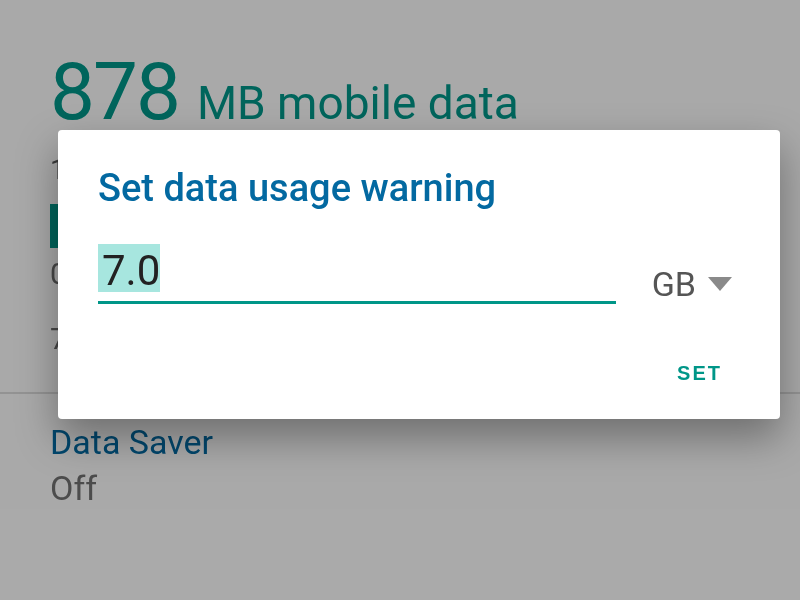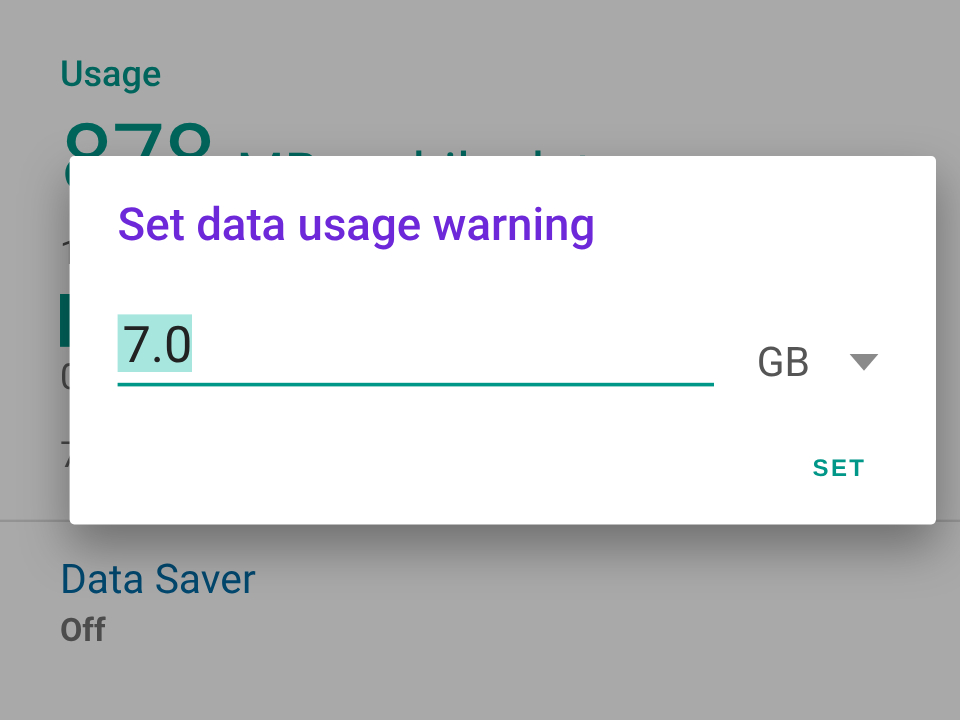--- a/index.html
+++ b/index.html
@@ -65,37 +65,37 @@
       margin-bottom: 36px;
     }
     .divider {
       height: 2px; background: #d9d9d9;
       margin: 0 -50px 28px -50px;
     }
     .saver-title {
       font-size: 34px; color: #0369a1; margin-bottom: 6px;
     }
     .saver-sub {
-      font-size: 27px; color: #707070; font-weight: bold;
+      font-size: 34px; color: #707070;
     }
     .scrim {
       position: absolute; inset: 0;
       background: rgba(0,0,0,0.32);
     }
     .dialog {
       position: absolute;
       left: 58px; right: 20px; top: 130px;
       background: #fff;
       border-radius: 4px;
       box-shadow: 0 18px 40px rgba(0,0,0,0.35);
       padding: 36px 40px 24px 40px;
     }
     .dialog-title {
-      font-size: 38px; color: #6d28d9; font-weight: 500;
-      margin-bottom: 52px;
+      font-size: 38px; color: #0369a1; font-weight: 500;
+      margin-bottom: 34px;
     }
     .input-row {
       display: flex; align-items: flex-end;
       gap: 36px;
       margin-bottom: 48px;
     }
     .input-wrap {
       flex: 1; position: relative;
     }
     .highlight {
@@ -105,21 +105,21 @@
       z-index: 0;
     }
     .num-text {
       position: relative; z-index: 1;
       font-size: 42px; color: #222;
       padding: 2px 4px 6px 4px;
       border-bottom: 3px solid #009688;
       cursor: text;
     }
     .unit-select {
-      display: flex; align-items: center; gap: 33px;
+      display: flex; align-items: center; gap: 12px;
       font-size: 34px; color: #555;
       cursor: pointer;
       padding-right: 8px;
     }
     .chevron {
       width: 0; height: 0;
       border-left: 12px solid transparent;
       border-right: 12px solid transparent;
       border-top: 14px solid #8a8a8a;
     }
@@ -133,21 +133,20 @@
       letter-spacing: 2px;
       padding: 10px 18px;
       cursor: pointer;
     }
   </style>
 </head>
 <body>
 
 <div class="bg">
   <div class="bg-content">
-    <div class="section-label">Usage</div>
     <div class="usage-line">
       <span class="usage-number">878</span>
       <span class="usage-unit">MB mobile data</span>
     </div>
     <div class="date-row">1</div>
     <div class="progress-bar">
       <div class="progress-fill"></div>
     </div>
     <div class="axis-row">
       <span>0</span>

